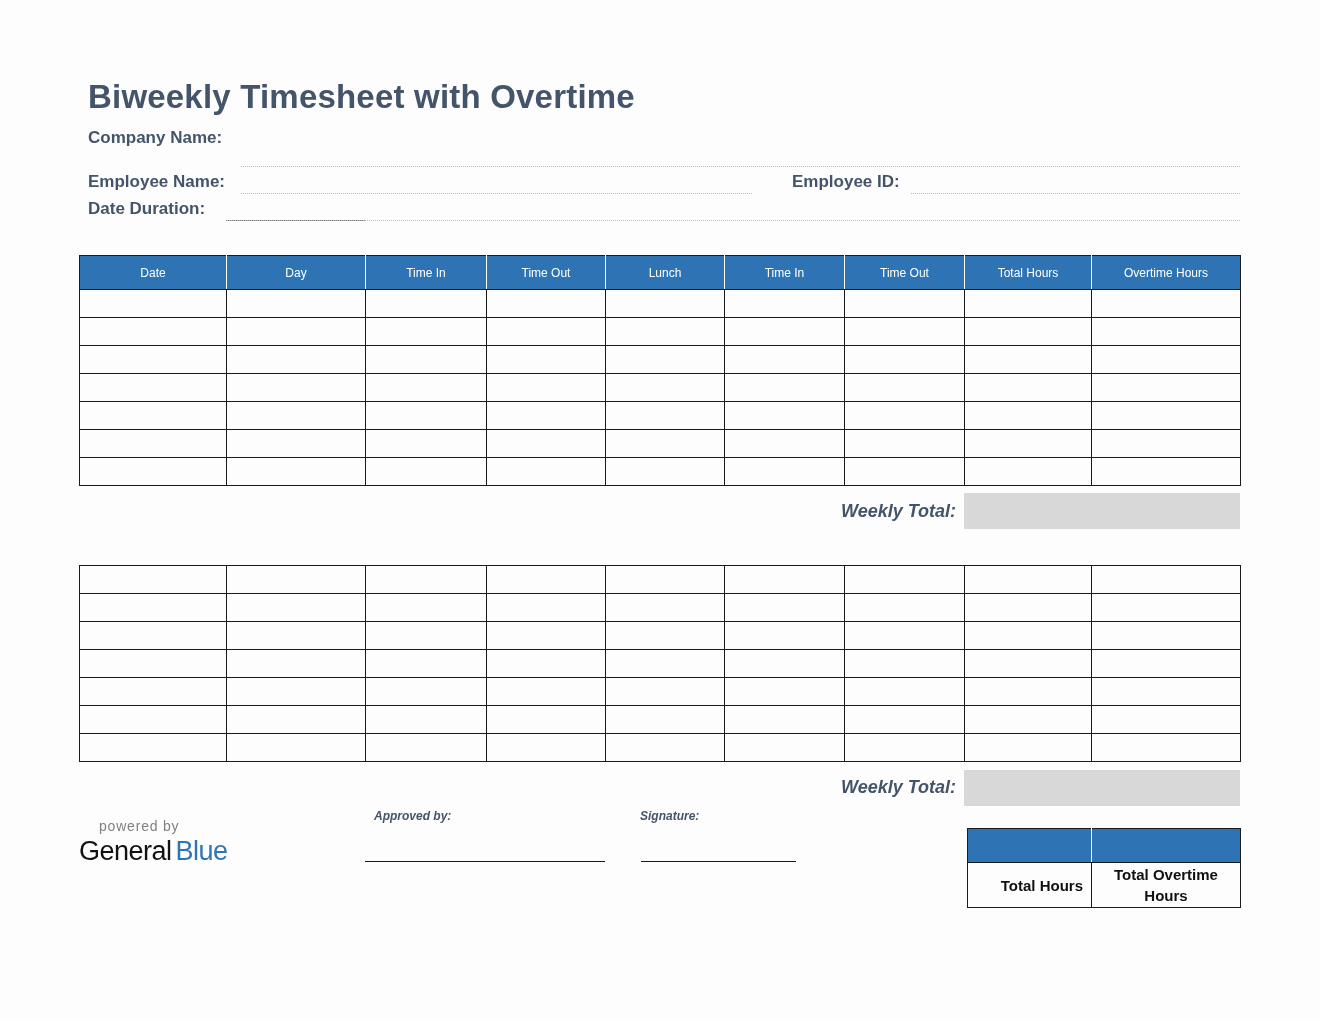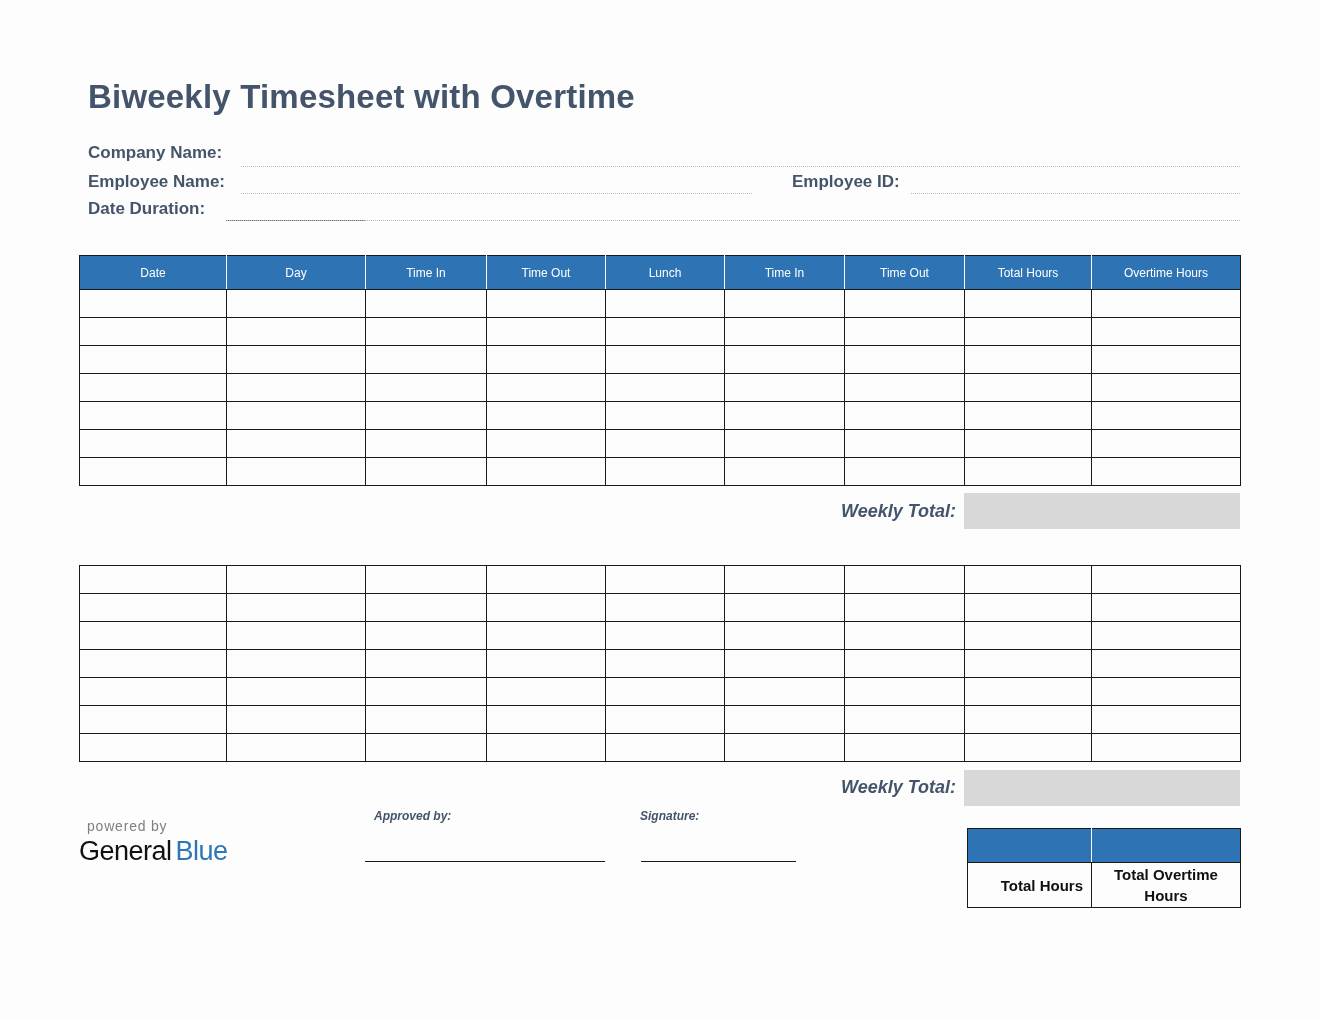--- a/index.html
+++ b/index.html
@@ -59,21 +59,21 @@
       background: #fdfdfd;
     }
     .weekly-label {
       font-size: 18px; font-weight: bold; font-style: italic; color: #44546a;
       white-space: nowrap; text-align: right;
     }
     .weekly-box {
       background: #d8d8d8;
     }
     .powered {
-      left: 87px; top: 818px;
+      left: 99px; top: 818px;
       font-size: 14px; color: #7f7f7f; letter-spacing: 0.8px;
     }
     .logo {
       left: 79px; top: 836px;
       font-size: 27px; white-space: nowrap; letter-spacing: -0.5px;
     }
     .logo .g { color: #111111; }
     .logo .b { color: #2e75b6; margin-left: 4px; }
     .sig-label {
       font-size: 12px; font-weight: bold; font-style: italic; color: #44546a;
@@ -105,21 +105,21 @@
       line-height: 21px;
     }
     table.summary td.c1 { text-align: right; }
     table.summary td.c2 { text-align: center; }
   </style>
 </head>
 <body>
 
 <div class="abs title">Biweekly Timesheet with Overtime</div>
 
-<div class="abs field-label" style="left:88px; top:143px;">Company Name:</div>
+<div class="abs field-label" style="left:88px; top:128px;">Company Name:</div>
 <div class="abs field-line" style="left:241px; top:166px; width:999px;"></div>
 
 <div class="abs field-label" style="left:88px; top:172px;">Employee Name:</div>
 <div class="abs field-line" style="left:241px; top:193px; width:511px;"></div>
 
 <div class="abs field-label" style="left:792px; top:172px;">Employee ID:</div>
 <div class="abs field-line" style="left:911px; top:193px; width:329px;"></div>
 
 <div class="abs field-label" style="left:88px; top:199px;">Date Duration:</div>
 <div class="abs field-line" style="left:226px; top:220px; width:1014px;"></div>

